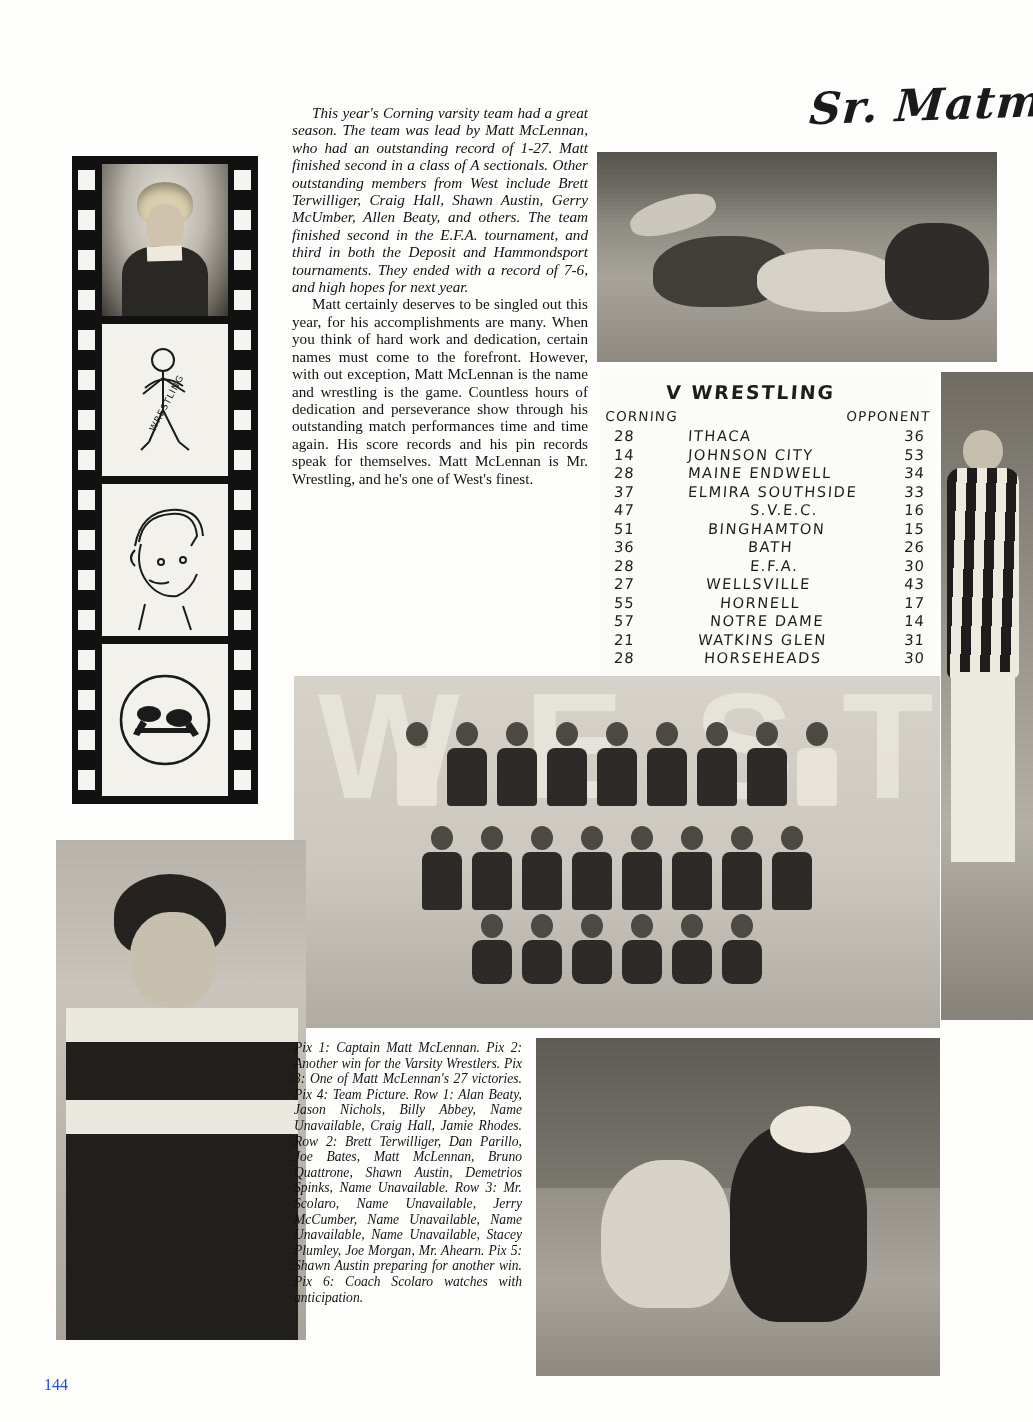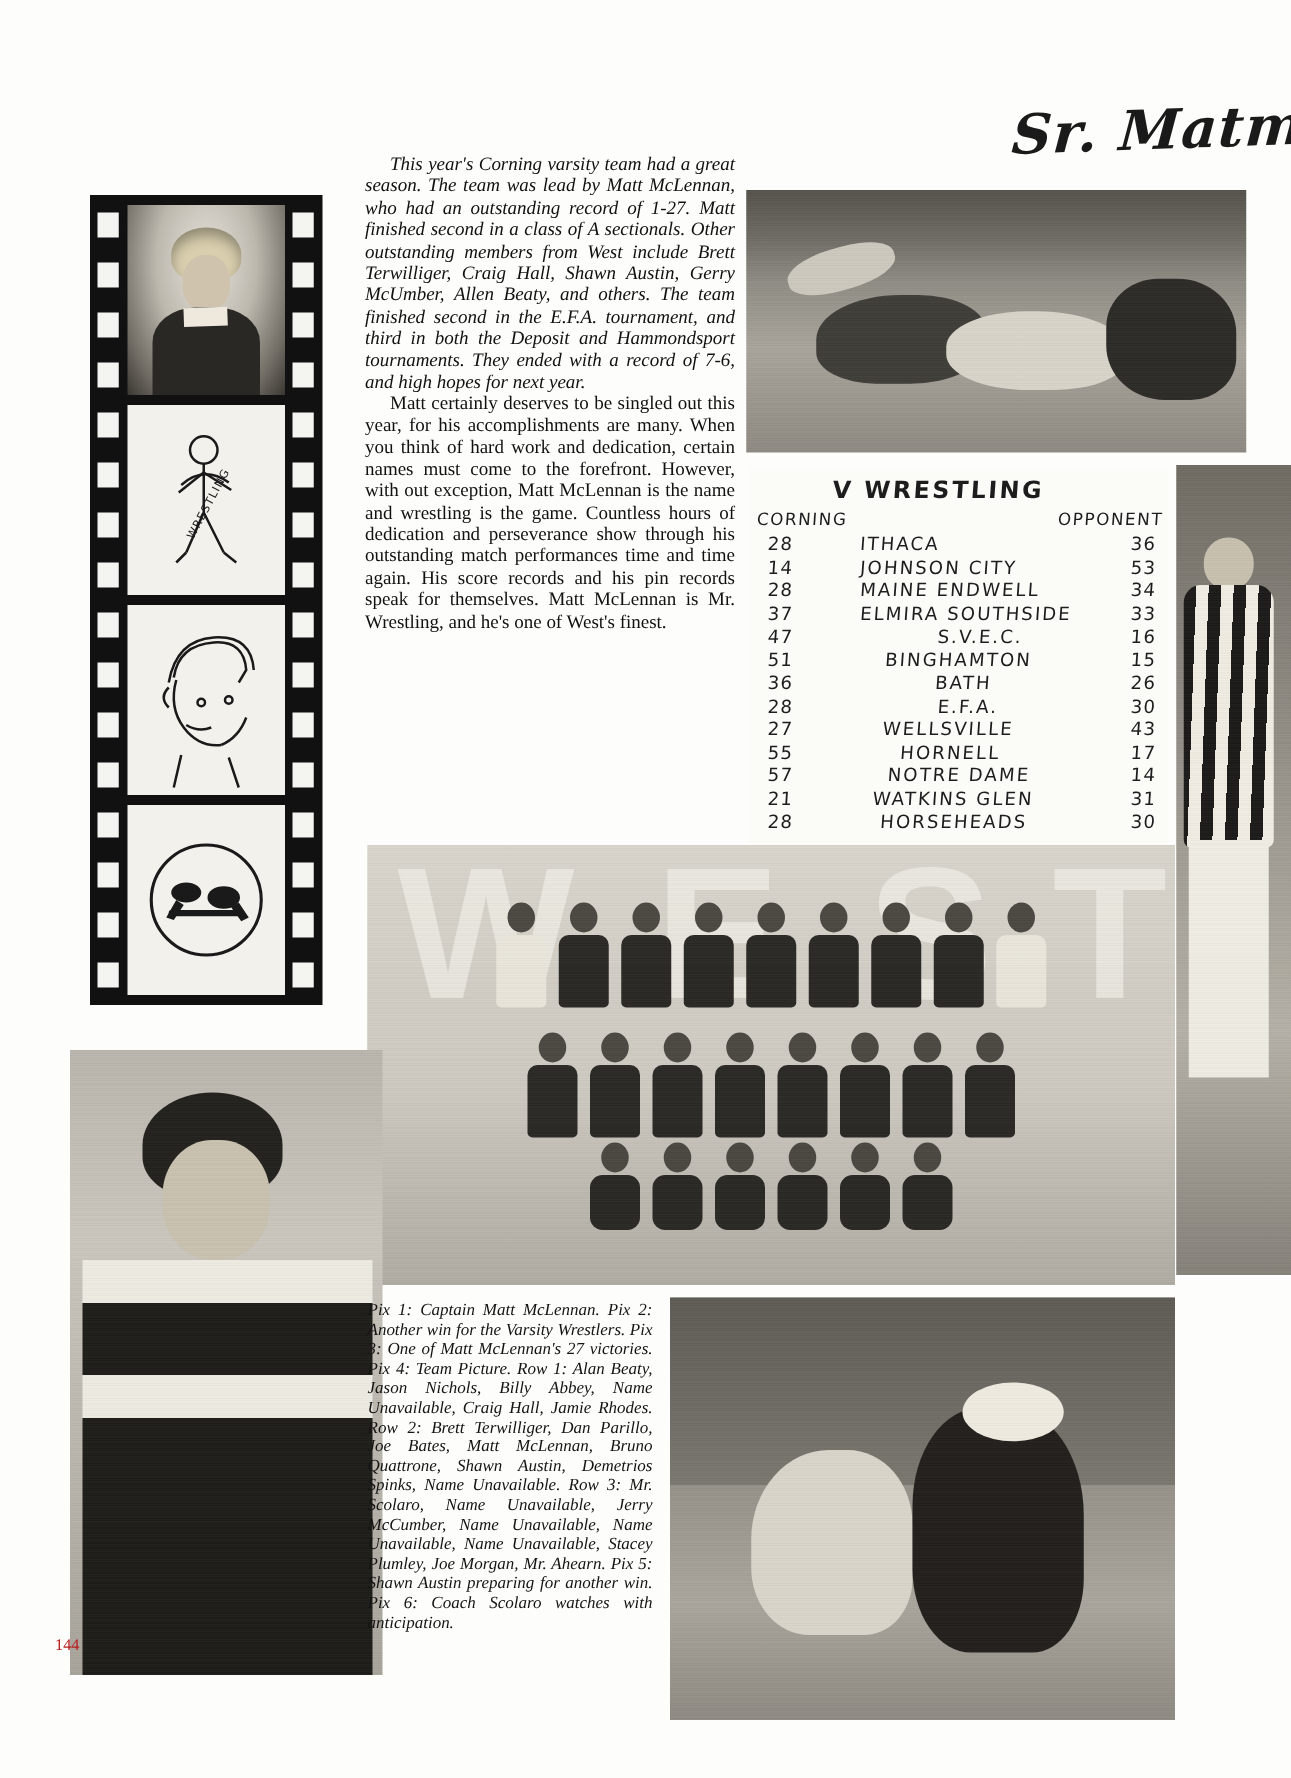--- a/index.html
+++ b/index.html
@@ -73,21 +73,21 @@
   .lineart svg { position:absolute; inset:0; width:100%; height:100%; }
 
   
   .article {
     position:absolute; left:292px; top:104px; width:296px;
     font-family:"Liberation Serif", serif;
     font-size:15.2px; line-height:17.4px;
     text-align:justify; color:#111;
   }
   .article p { margin:0; text-indent:20px; }
-  .article p.i { font-style:italic;margin-top:19px; }
+  .article p.i { font-style:italic; }
 
   
   .photo { position:absolute; overflow:hidden; background:#8d8d86; }
   .photo .grain { position:absolute; inset:0; opacity:.35;
     background:repeating-linear-gradient(0deg, rgba(255,255,255,.06) 0 1px, rgba(0,0,0,.06) 1px 2px); }
 
   #photo-mat-action {
     left:597px; top:152px; width:400px; height:210px;
     background:
       linear-gradient(180deg, #55524c 0%, #6e6b64 18%, #8f8c84 35%, #a8a49b 60%, #8e8a82 100%);
@@ -231,22 +231,22 @@
     position:absolute; left:48%; top:26%; width:34%; height:58%;
     background:#221f1c; border-radius:40% 44% 30% 34%;
   }
   #photo-takedown .headgear {
     position:absolute; left:58%; top:20%; width:20%; height:14%;
     background:#efeadf; border-radius:50%;
   }
 
   
   .folio {
-    position:absolute; left:44px; top:1308px;
-    font-family:"Liberation Serif", serif; font-size:13px; color:#b91c1c;
+    position:absolute; left:44px; top:1376px;
+    font-family:"Liberation Serif", serif; font-size:16px; color:#1d4ed8;
   }
 </style>
 </head>
 <body>
 
 <div class="page">
 
   <div class="sr-matmen">Sr. Matmen</div>
 
   <div class="filmstrip">

